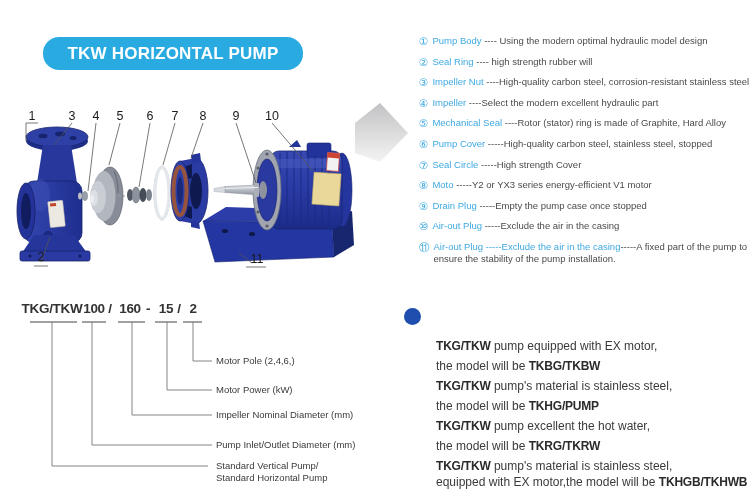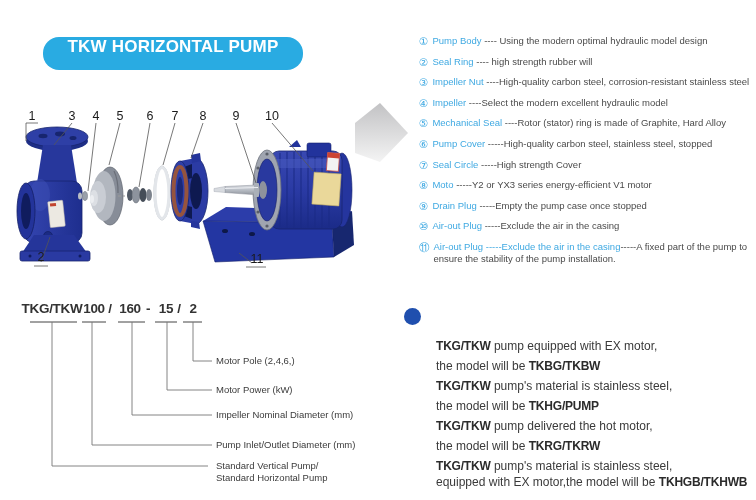--- a/index.html
+++ b/index.html
@@ -1,21 +1,21 @@
 <!DOCTYPE html>
 <html><head>
 <meta charset="utf-8">
 <style>
   html,body{margin:0;padding:0;background:#ffffff;}
   .page{position:relative;width:756px;height:500px;background:#fff;overflow:hidden;
         font-family:"Liberation Sans",sans-serif;}
 
   
   .banner{position:absolute;left:43px;top:37px;width:260px;height:33px;background:#29ABE2;
-          border-radius:16px;display:flex;align-items:flex-start;justify-content:center;
+          border-radius:16px;display:flex;align-items:center;justify-content:center;
           color:#fff;font-weight:bold;font-size:17px;letter-spacing:0.2px;}
 
   
   .parts-list{position:absolute;left:419px;top:35px;width:336px;}
   .part-item{display:flex;font-size:9.5px;color:#4a4a4a;margin-bottom:8.2px;line-height:12.4px;}
   .part-num{color:#3FA9E2;font-family:"DejaVu Sans",sans-serif;font-size:10.5px;
             margin-right:4px;flex:0 0 auto;line-height:12px;}
   .part-name{color:#3FA9E2;}
   .part-desc{color:#4a4a4a;text-align:right;}
 
@@ -221,21 +221,21 @@
     <div class="part-item">
         <span class="part-num">②</span>
         <span class="part-text"><span class="part-name">Seal Ring</span><span class="part-desc"> ---- high strength rubber will</span></span>
       </div>
     <div class="part-item">
         <span class="part-num">③</span>
         <span class="part-text"><span class="part-name">Impeller Nut</span><span class="part-desc"> ----High-quality carbon steel, corrosion-resistant stainless steel</span></span>
       </div>
     <div class="part-item">
         <span class="part-num">④</span>
-        <span class="part-text"><span class="part-name">Impeller</span><span class="part-desc"> ----Select the modern excellent hydraulic model</span></span>
+        <span class="part-text"><span class="part-name">Impeller</span><span class="part-desc"> ----Select the modern excellent hydraulic part</span></span>
       </div>
     <div class="part-item">
         <span class="part-num">⑤</span>
         <span class="part-text"><span class="part-name">Mechanical Seal</span><span class="part-desc"> ----Rotor (stator) ring is made of Graphite, Hard Alloy</span></span>
       </div>
     <div class="part-item">
         <span class="part-num">⑥</span>
         <span class="part-text"><span class="part-name">Pump Cover</span><span class="part-desc"> -----High-quality carbon steel, stainless steel, stopped</span></span>
       </div>
     <div class="part-item">
@@ -292,19 +292,19 @@
       <text class="mlabel" x="196" y="185">Standard  Horizontal Pump</text>
     </g>
   </svg>
 
   <div class="note-dot"></div>
   <div class="notes">
     <div class="note-line"><span class="note-bold">TKG/TKW</span><span> pump equipped with EX motor,</span><span class="note-bold"></span></div>
     <div class="note-line"><span class="note-bold"></span><span>the model will be </span><span class="note-bold">TKBG/TKBW</span></div>
     <div class="note-line"><span class="note-bold">TKG/TKW</span><span> pump's material is stainless steel,</span><span class="note-bold"></span></div>
     <div class="note-line"><span class="note-bold"></span><span>the model will be </span><span class="note-bold">TKHG/PUMP</span></div>
-    <div class="note-line"><span class="note-bold">TKG/TKW</span><span> pump delivered the hot motor,</span><span class="note-bold"></span></div>
+    <div class="note-line"><span class="note-bold">TKG/TKW</span><span> pump excellent the hot water,</span><span class="note-bold"></span></div>
     <div class="note-line"><span class="note-bold"></span><span>the model will be </span><span class="note-bold">TKRG/TKRW</span></div>
     <div class="note-line"><span class="note-bold">TKG/TKW</span><span> pump's material is stainless steel,</span><span class="note-bold"></span></div>
     <div class="note-line"><span class="note-bold"></span><span>equipped with EX motor,the model will be </span><span class="note-bold">TKHGB/TKHWB</span></div>
   </div>
 
 </div>
 
 </body></html>

